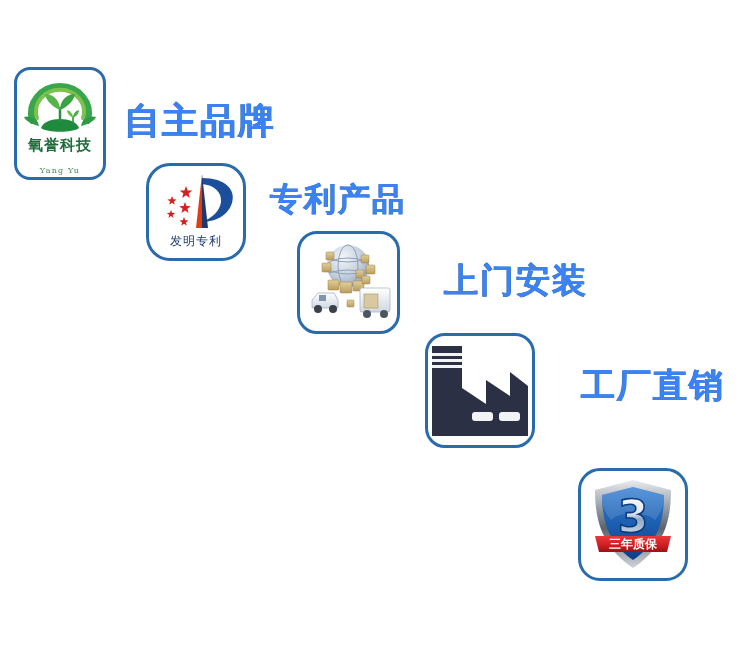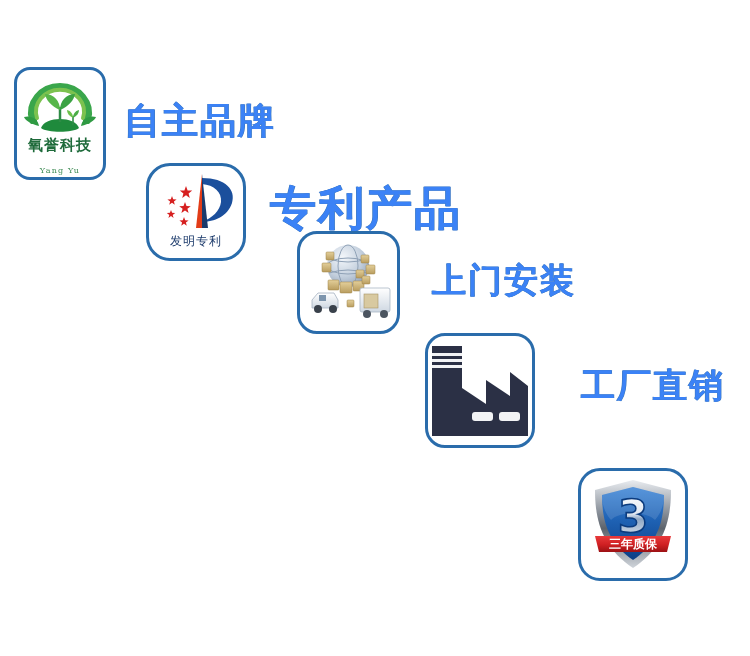--- a/index.html
+++ b/index.html
@@ -76,22 +76,22 @@
   #ship-frame { left: 297px; top: 231px; width: 103px; height: 103px; border-radius: 20px; }
 
   
   #factory-frame { left: 425px; top: 333px; width: 110px; height: 115px; border-radius: 20px; }
 
   
   #shield-frame { left: 578px; top: 468px; width: 110px; height: 113px; border-radius: 22px; }
 
   
   #cap-brand    { left: 124px; top: 97px;  font-size: 36px; }
-  #cap-patent   { left: 270px; top: 178px; font-size: 46px; }
-  #cap-install  { left: 432px; top: 258px; font-size: 34px; }
+  #cap-patent   { left: 270px; top: 178px; font-size: 32px; }
+  #cap-install  { left: 444px; top: 258px; font-size: 34px; }
   #cap-factory  { left: 581px; top: 363px; font-size: 34px; }
   #cap-warranty { left: 207px; top: 502px; font-size: 34px; letter-spacing: 1px; }
 
   svg { display: block; }
 </style>
 </head>
 <body>
 
 <div id="stage">
 

